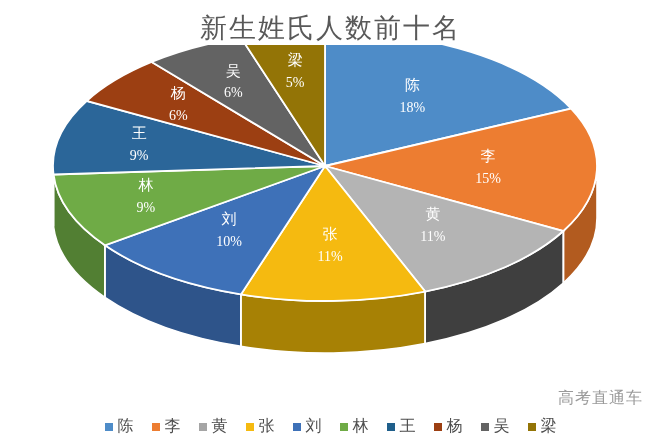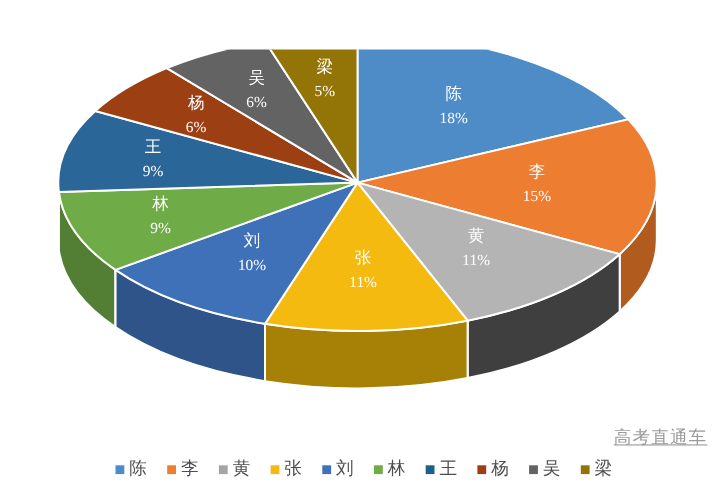--- a/index.html
+++ b/index.html
@@ -44,21 +44,20 @@
 
   #watermark {
     position: absolute;
     right: 18px;
     top: 388px;
     font-family: "Liberation Serif", "DejaVu Serif", serif;
     font-size: 16px;
     color: #9a9a9a;
     letter-spacing: 1px;
     white-space: nowrap;
-    text-decoration: underline;
   }
 
   #legend {
     position: absolute;
     left: 0;
     top: 416px;
     width: 661px;
     display: flex;
     justify-content: center;
     align-items: center;
@@ -80,20 +79,21 @@
     font-family: "Liberation Serif", "DejaVu Serif", serif;
     font-size: 16px;
     color: #4d4d4d;
   }
 </style>
 </head>
 <body>
 
 <div id="page">
 
+  <div id="chart-title">新生姓氏人数前十名</div>
 
   <svg id="pie-svg" width="661" height="345" viewBox="0 0 661 345">
     <g id="pie-sides">
         <path d="M 53.54 129.48 A 272 135 0 0 1 53.00 121.00 L 53.00 173.00 A 272 135 0 0 0 53.54 181.48 Z" fill="#204B72" stroke="#ffffff" stroke-width="1.6"></path>
         <path d="M 597.00 121.00 A 272 135 0 0 1 563.36 186.04 L 563.36 238.04 A 272 135 0 0 0 597.00 173.00 Z" fill="#B25B1F" stroke="#ffffff" stroke-width="1.6"></path>
         <path d="M 104.95 200.35 A 272 135 0 0 1 53.54 129.48 L 53.54 181.48 A 272 135 0 0 0 104.95 252.35 Z" fill="#527F33" stroke="#ffffff" stroke-width="1.6"></path>
         <path d="M 563.36 186.04 A 272 135 0 0 1 425.13 246.52 L 425.13 298.52 A 272 135 0 0 0 563.36 238.04 Z" fill="#3F3F3F" stroke="#ffffff" stroke-width="1.6"></path>
         <path d="M 240.95 249.39 A 272 135 0 0 1 104.95 200.35 L 104.95 252.35 A 272 135 0 0 0 240.95 301.39 Z" fill="#2E548A" stroke="#ffffff" stroke-width="1.6"></path>
         <path d="M 425.13 246.52 A 272 135 0 0 1 240.95 249.39 L 240.95 301.39 A 272 135 0 0 0 425.13 298.52 Z" fill="#A78105" stroke="#ffffff" stroke-width="1.6"></path>
         <line x1="563.36" y1="186.04" x2="563.36" y2="238.04" stroke="#ffffff" stroke-width="1.6"></line>

